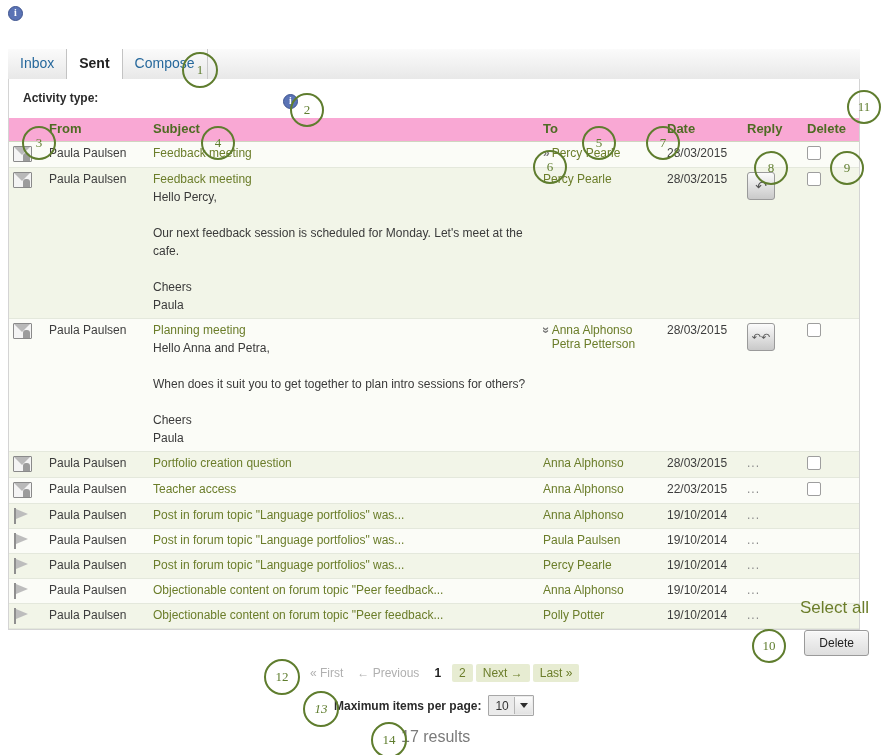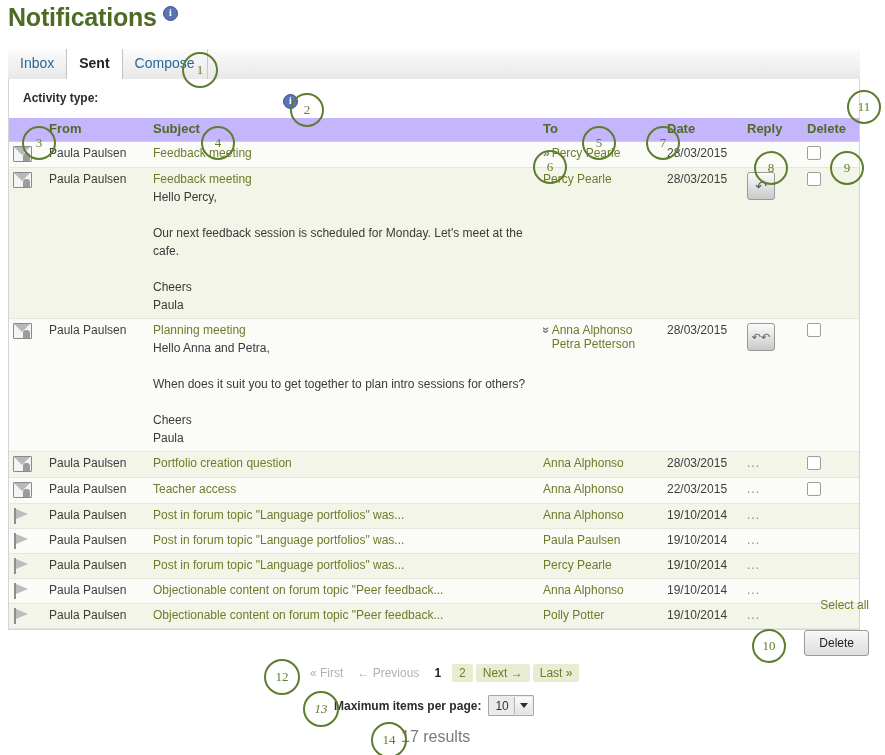--- a/index.html
+++ b/index.html
@@ -96,21 +96,21 @@
   
   .table-wrap{
     position:absolute;left:8px;top:118px;width:852px;
     border:1px solid #d4d4d4;border-top:none;box-sizing:border-box;
     background:#ffffff;
   }
   table.nt{width:100%;border-collapse:collapse;table-layout:fixed;}
   table.nt th{
     text-align:left;font-size:13px;color:#4e6b23;font-weight:bold;
     padding:3px 4px 5px 4px;border-bottom:1px solid #cfd6c0;
-    background:#c4b5fd;
+    background:#f9a8d4;
   }
   table.nt td{
     padding:4px 4px;vertical-align:top;font-size:12px;color:#333333;
     border-bottom:1px solid #e4e8dc;
   }
   tr.alt td{background:#f2f5e8;}
   tr.norm td{background:#fbfcf7;}
 
   .col-icon{width:28px;}
   .col-from{width:96px;}
@@ -171,21 +171,21 @@
     border:1px solid #9a9a9a;border-radius:3px;cursor:pointer;color:#555555;
     font-size:14px;line-height:1;
   }
   .chk{
     width:12px;height:12px;border:1px solid #9e9e9e;background:#ffffff;
     border-radius:2px;display:inline-block;cursor:pointer;
   }
 
   
   .select-all{
-    position:absolute;right:16px;top:598px;color:#6b7d2a;font-size:12px;cursor:pointer;text-decoration:none;
+    position:absolute;right:16px;top:598px;color:#6b7d2a;font-size:17px;cursor:pointer;text-decoration:none;
   }
   .btn-delete{position:absolute;right:16px;top:630px;height:26px;padding:4px 14px;}
 
   .pager{
     position:absolute;left:303px;top:664px;display:flex;align-items:center;gap:0px;font-size:12px;
   }
   .pg{padding:2px 7px;border-radius:2px;}
   .pg.disabled{color:#b0b0b0;cursor:default;}
   .pg.cur{color:#1f1f1f;font-weight:bold;padding:2px 8px;}
   .pg.link{color:#6b7d2a;background:#e7ecd2;cursor:pointer;margin-left:3px;}
@@ -208,21 +208,20 @@
     position:absolute;border:2px solid #5f7d2e;border-radius:50%;
     color:#5f7d2e;font-size:13px;font-family:"Liberation Serif", serif;
     display:flex;align-items:center;justify-content:center;
     background:transparent;pointer-events:none;
   }
 </style>
 </head>
 <body>
 
 <div class="page-title-row">
-  <h1 class="page-title">Notifications</h1>
   <span class="info-icon">i</span>
 </div>
 
 <div class="tabs-wrap">
   <div class="tabs" id="tabs-container">
       <div class="tab">Inbox</div>
       <div class="tab active">Sent</div>
       <div class="tab">Compose</div>
       <div class="tab tab-spacer"></div>
     </div>

